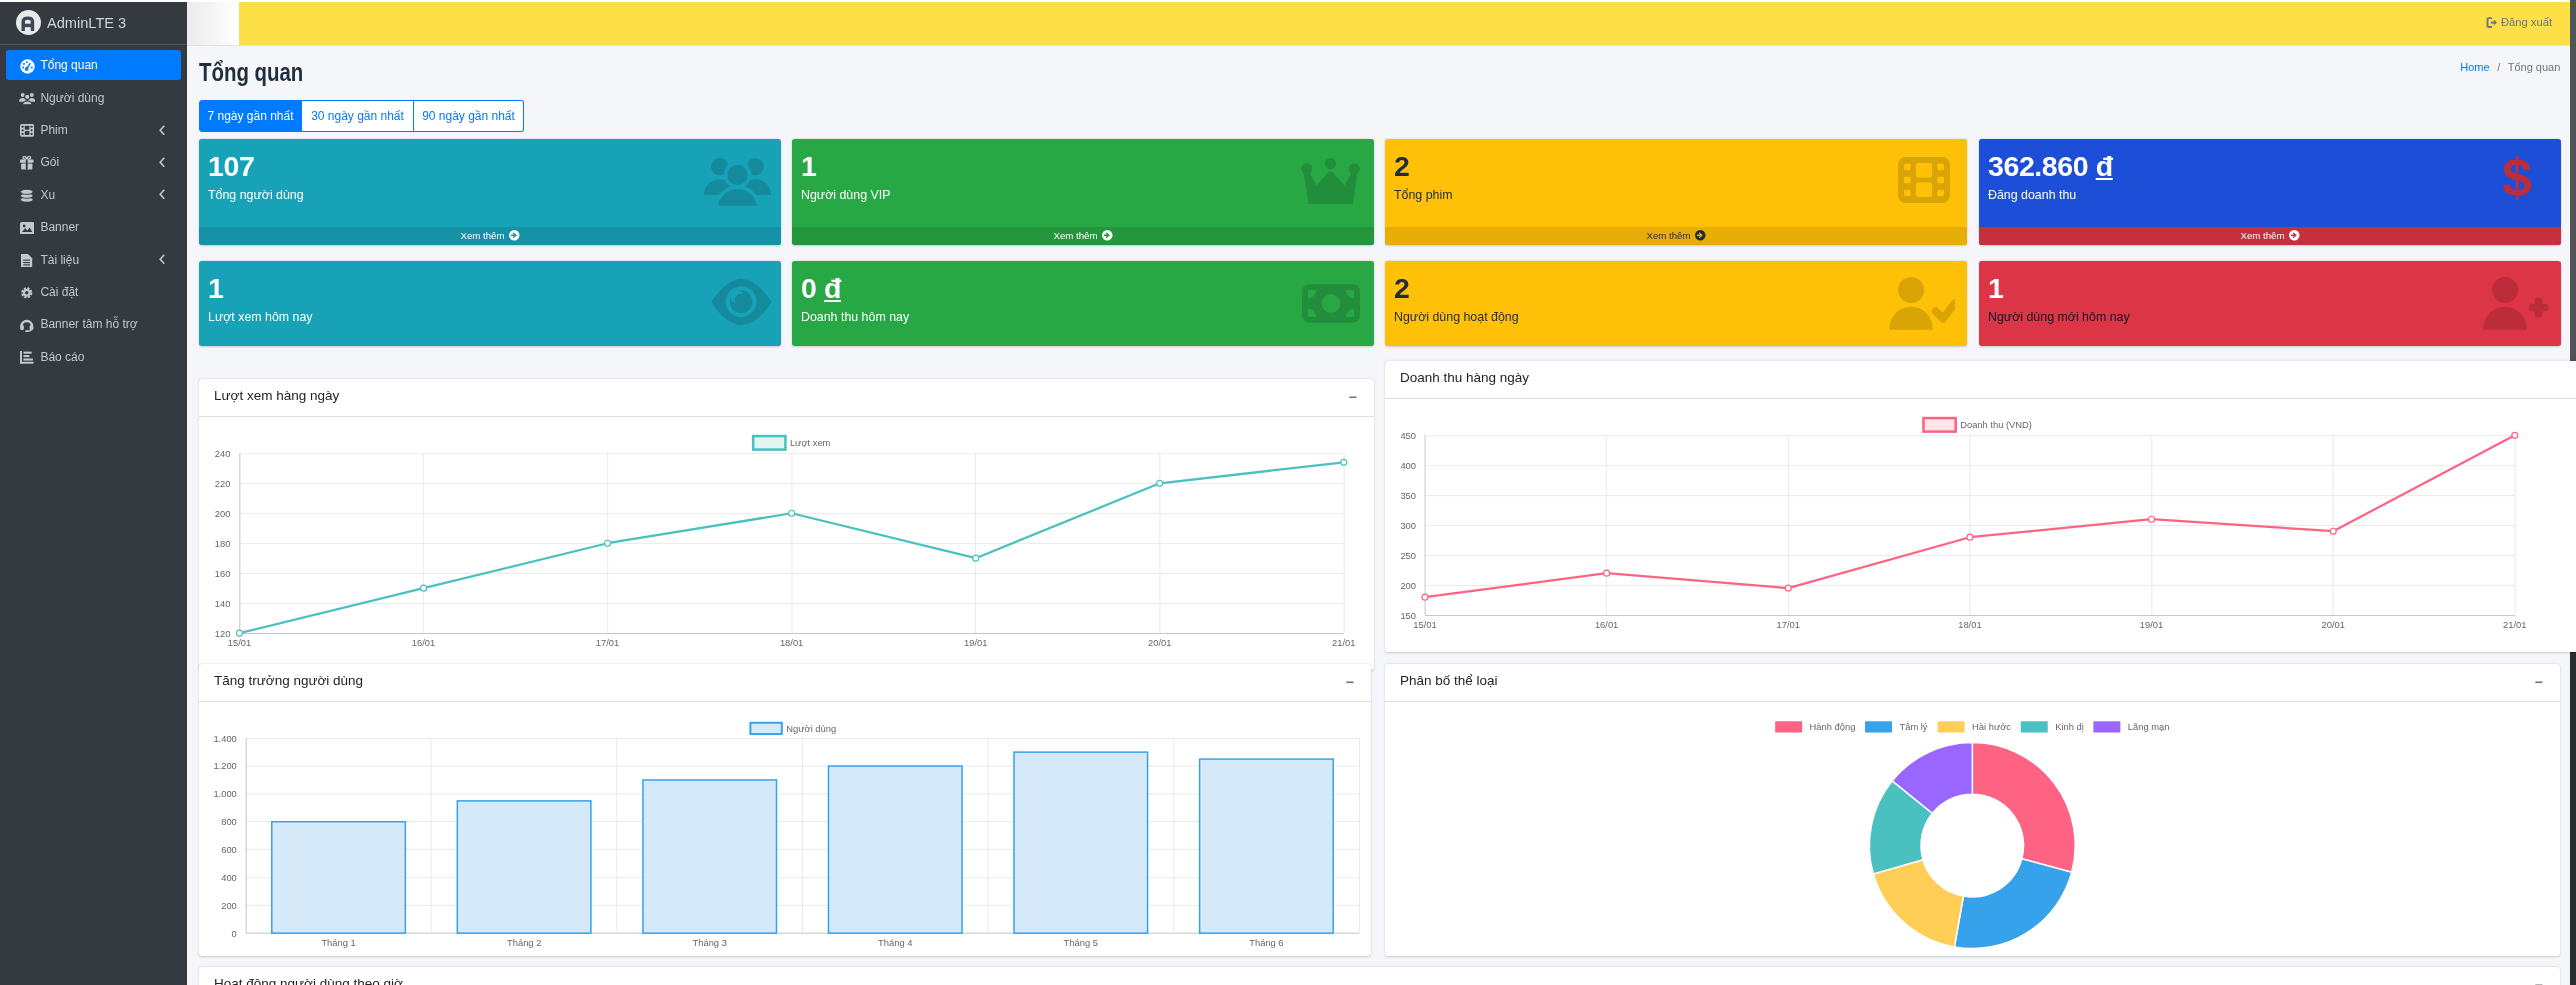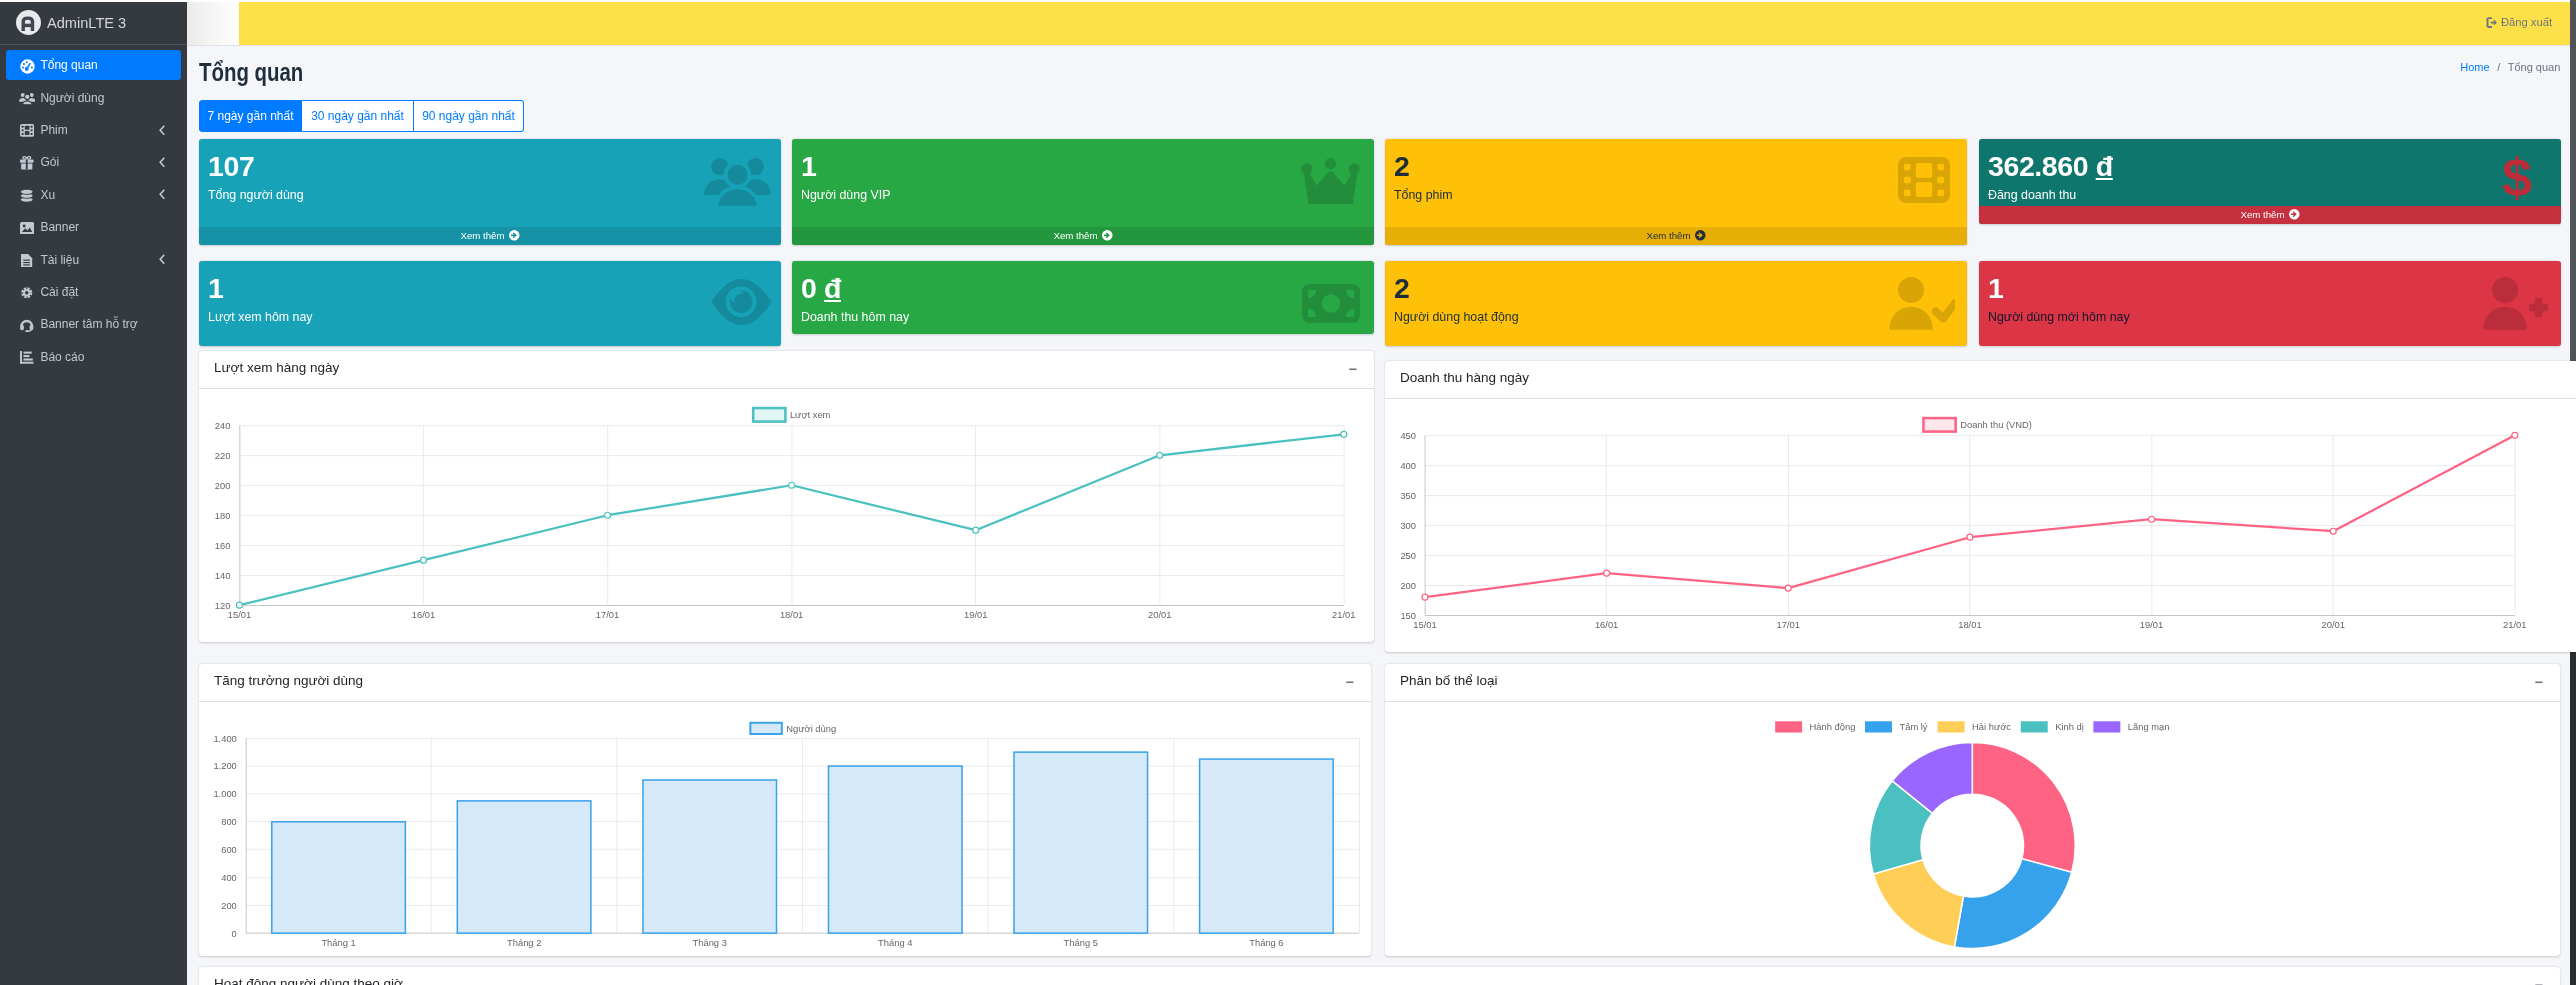--- a/index.html
+++ b/index.html
@@ -198,42 +198,42 @@
           <rect x="53" y="44" width="9" height="9" rx="2"></rect>
           <rect x="24" y="8" width="22" height="20" rx="3"></rect>
           <rect x="24" y="34" width="22" height="20" rx="3"></rect>
         </g>
       </svg></div>
     <div class="sfoot" style="background:#e6ae06;color:#1f2d3d">Xem thêm<svg width="10.5" height="10.5" viewBox="0 0 14 14" style="vertical-align:-2.2px;margin-left:4.5px">
         <circle cx="7" cy="7" r="7" fill="#1f2d3d"></circle>
         <path d="M3.2 7 h4.8 M6 4.2 l3.3 2.8 l-3.3 2.8" stroke="#e6ae06" stroke-width="1.7" fill="none" stroke-linecap="round" stroke-linejoin="round"></path>
       </svg></div>
   </div>
-<div class="sbox" style="left:1979px;top:139px;width:582px;height:85px;background:#0f766e">
+<div class="sbox" style="left:1979px;top:139px;width:582px;height:106px;background:#1d4ed8">
     <div class="snum" style="color:#fff">362.860 <span style="text-decoration:underline">đ</span></div>
     <div class="slbl" style="color:#fff">Đăng doanh thu</div>
     <div class="abs" style="right:29px;top:12.7px"><svg width="30" height="54" viewBox="0 0 40 72" style="">
         <text x="20" y="58" font-family="Liberation Sans" font-size="72" font-weight="bold" fill="#bb2d3b" text-anchor="middle">$</text>
       </svg></div>
     <div class="sfoot" style="background:#c6303e;color:#fff">Xem thêm<svg width="10.5" height="10.5" viewBox="0 0 14 14" style="vertical-align:-2.2px;margin-left:4.5px">
         <circle cx="7" cy="7" r="7" fill="#fff"></circle>
         <path d="M3.2 7 h4.8 M6 4.2 l3.3 2.8 l-3.3 2.8" stroke="#c6303e" stroke-width="1.7" fill="none" stroke-linecap="round" stroke-linejoin="round"></path>
       </svg></div>
   </div>
 <div class="sbox" style="left:199px;top:261px;width:582px;height:85px;background:#17a2b8">
     <div class="snum" style="color:#fff">1</div>
     <div class="slbl" style="color:#fff">Lượt xem hôm nay</div>
     <div class="abs" style="right:9px;top:18.4px"><svg width="61" height="46" viewBox="0 0 81 62" style="">
         <path d="M0 31 Q 20 0 40.5 0 Q 61 0 81 31 Q 61 62 40.5 62 Q 20 62 0 31 Z" fill="#148a9c"></path>
         <circle cx="40" cy="30.5" r="18" fill="#148a9c" stroke="#17a2b8" stroke-width="5.5"></circle>
         <circle cx="34.5" cy="23.5" r="9" fill="#17a2b8"></circle>
         <circle cx="40" cy="29" r="9" fill="#148a9c"></circle>
       </svg></div>
   </div>
-<div class="sbox" style="left:792px;top:261px;width:582px;height:73px;background:#28a745">
+<div class="sbox" style="left:792px;top:261px;width:582px;height:85px;background:#28a745">
     <div class="snum" style="color:#fff">0 <span style="text-decoration:underline">đ</span></div>
     <div class="slbl" style="color:#fff">Doanh thu hôm nay</div>
     <div class="abs" style="right:14.2px;top:22.5px"><svg width="58" height="39" viewBox="0 0 78 52" style="">
         <rect x="0" y="0" width="78" height="52" rx="10" fill="#228e3b"></rect>
         <g fill="#28a745">
           <path d="M8 8 h11 a11 11 0 0 1 -11 11 z"></path>
           <path d="M70 8 v11 a11 11 0 0 1 -11 -11 z"></path>
           <path d="M8 44 v-11 a11 11 0 0 1 11 11 z"></path>
           <path d="M70 44 h-11 a11 11 0 0 1 11 -11 z"></path>
           <circle cx="39" cy="26" r="12.5"></circle>
@@ -256,21 +256,21 @@
     <div class="slbl" style="color:#0f172a">Người dùng mới hôm nay</div>
     <div class="abs" style="right:12px;top:15px"><svg width="67" height="54" viewBox="0 0 90 72" style="">
         <g fill="#bb2d3b">
           <circle cx="31" cy="18.5" r="17.5"></circle>
           <path d="M2 70 a29 29 0 0 1 58 0 l0 2 h-58 z"></path>
           <rect x="63" y="37" width="26" height="10" rx="3"></rect>
           <rect x="71" y="29" width="10" height="26" rx="3"></rect>
         </g>
       </svg></div>
   </div>
-<div class="card" style="left:199px;top:351px;width:1175px;height:291px">
+<div class="card" style="left:199px;top:379px;width:1175px;height:291px">
     <div class="chead">
       <div class="ctitle">Lượt xem hàng ngày</div>
       <div class="cmin">−</div>
     </div>
     <svg width="1175" height="291" viewBox="0 0 1568.3 388" style="position:absolute;left:0;top:0">
       <rect x="739.7" y="76" width="43" height="18" fill="#4bc0c0" fill-opacity="0.16" stroke="#4bc0c0" stroke-width="3.4"></rect>
       <text x="788.7" y="89.5" font-size="12.5" fill="#666">Lượt xem</text>
       <line x1="54" y1="99.5" x2="1528" y2="99.5" stroke="#e3e3e3" stroke-width="1"></line>
       <text x="42" y="104" font-size="12.5" fill="#666" text-anchor="end">240</text>
       <line x1="54" y1="139.5" x2="1528" y2="139.5" stroke="#e3e3e3" stroke-width="1"></line>

